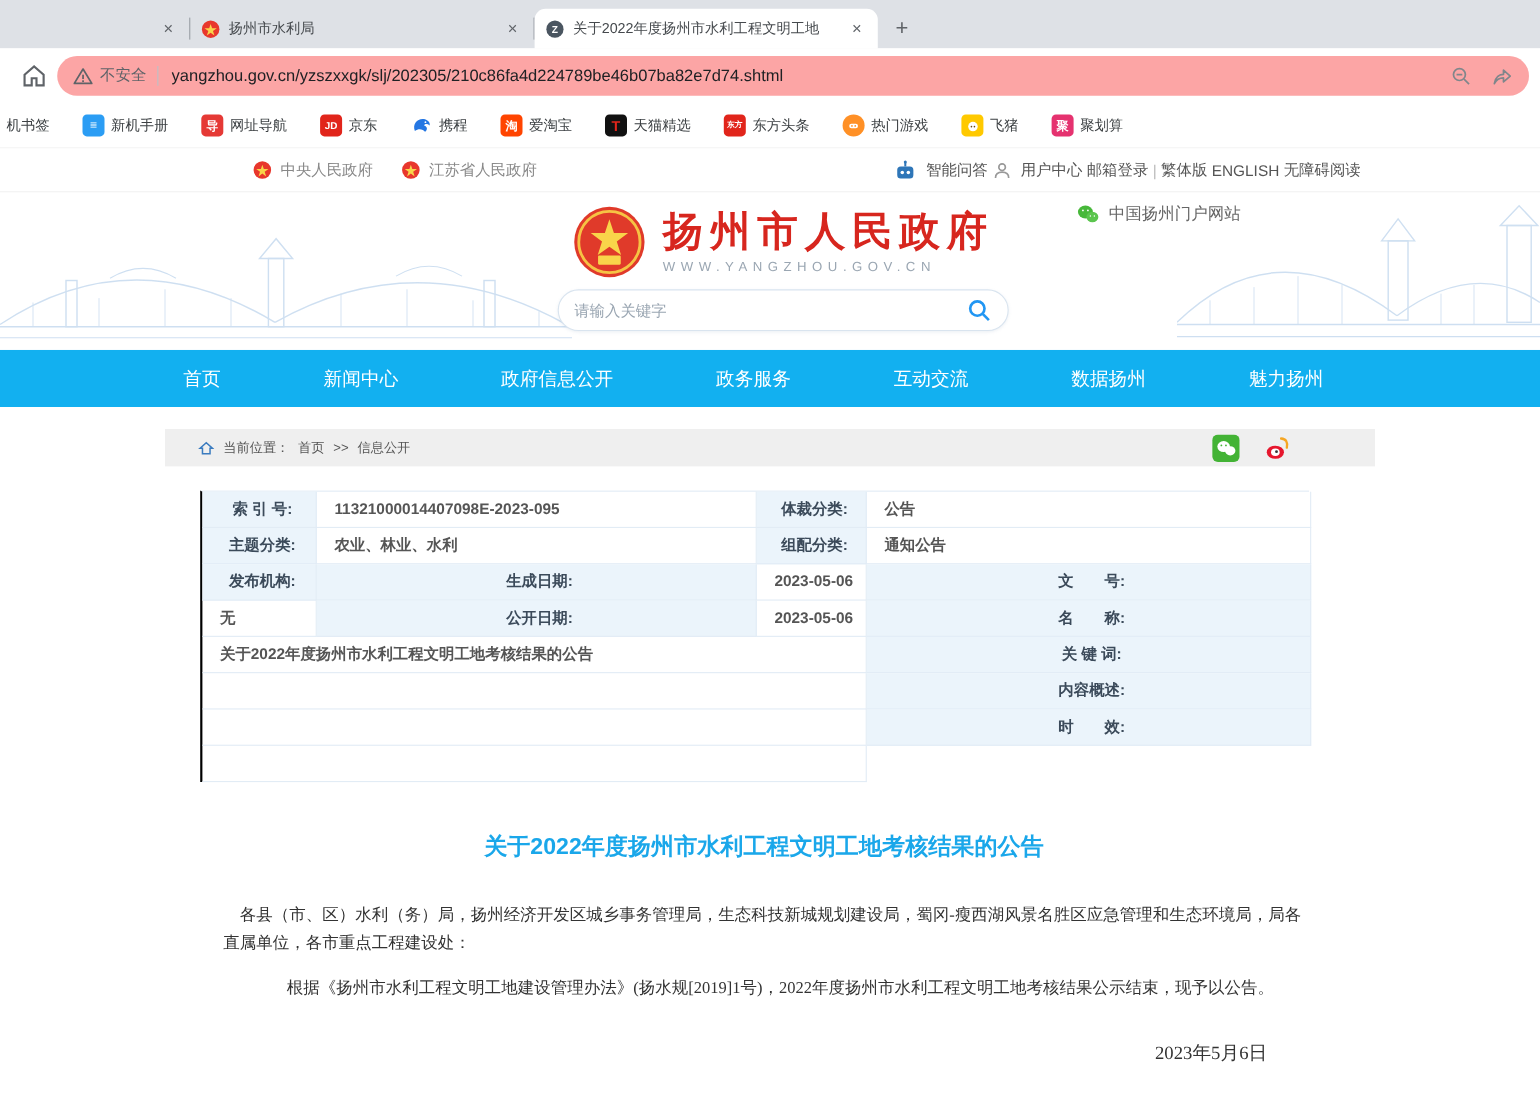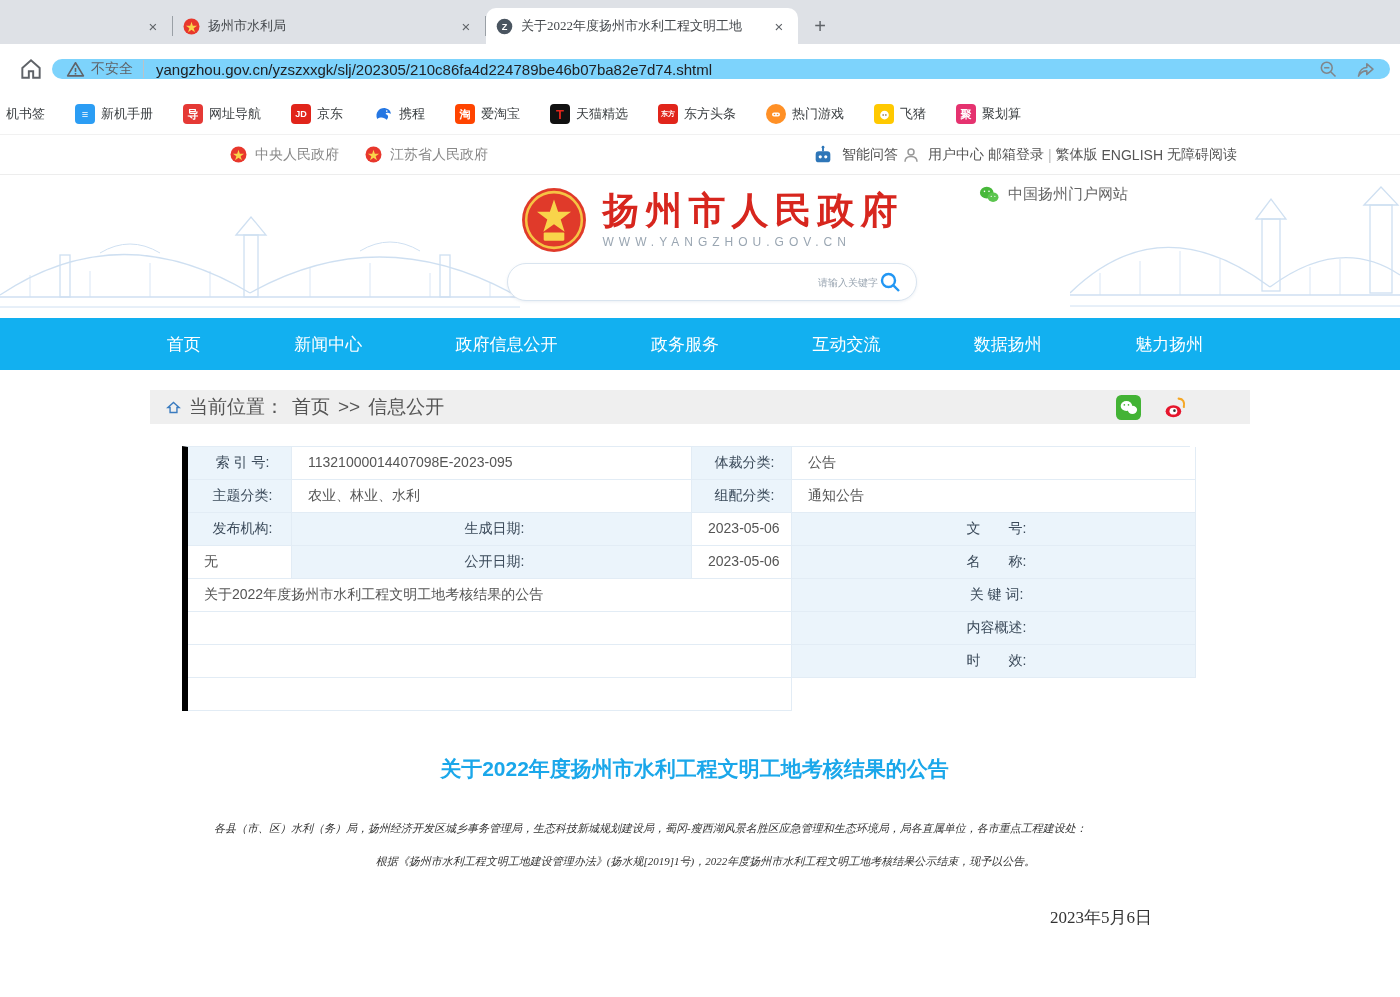--- a/index.html
+++ b/index.html
@@ -5,31 +5,31 @@
   * { margin:0; padding:0; box-sizing:border-box; }
   html,body { width:1400px; height:997px; overflow:hidden; background:#fff;
     font-family:"Liberation Sans","DejaVu Sans",sans-serif; }
 
   
   .tabbar { height:44px; background:#DEE1E6; display:flex; align-items:flex-end; }
   .tab { height:36px; display:flex; align-items:center; padding:0 10px; width:312px;
          color:#45494D; font-size:13px; position:relative; }
   .tab.partial { width:172px; justify-content:flex-end; }
   .tab.active { background:#fff; border-radius:10px 10px 0 0; }
-  .tab-title { flex:1; margin:0 8px; white-space:nowrap; overflow:hidden;font-family:Liberation Serif, serif; }
+  .tab-title { flex:1; margin:0 8px; white-space:nowrap; overflow:hidden; }
   .tab-close { width:18px; height:18px; border-radius:50%; display:flex; align-items:center;
                justify-content:center; color:#5F6368; font-size:15px; cursor:pointer; flex:0 0 auto;}
   .tab-sep { width:1px; height:20px; background:#9AA0A6; margin-bottom:8px; }
   .newtab { width:28px; height:28px; margin:0 0 4px 8px; display:flex; align-items:center;
             justify-content:center; font-size:20px; color:#5F6368; }
   .favicon { width:17px; height:17px; flex:0 0 auto; }
 
   .addrbar { height:50px; background:#fff; display:flex; align-items:center; padding:0 10px; }
   .homebtn { width:26px; height:26px; margin:0 8px; }
-  .omnibox { flex:1; height:20px; background:#7dd3fc; border-radius:18px; display:flex;
+  .omnibox { flex:1; height:36px; background:#fca5a5; border-radius:18px; display:flex;
              align-items:center; padding:0 14px; }
   .sec-label { color:#5F6368; font-size:14px; margin:0 10px 0 6px; }
   .omni-div { width:1px; height:18px; background:#BDC1C6; margin-right:12px; }
   .url { color:#202124; font-size:15px; flex:1; white-space:nowrap; overflow:hidden; }
   .omni-ico { width:21px; height:21px; margin-left:16px; flex:0 0 auto; }
 
   .bmbar { height:41px; background:#fff; display:flex; align-items:center; gap:30px;
            padding:0 12px; font-size:13px; color:#3C4043; border-bottom:1px solid #F1F1F1; }
   .bm { display:flex; align-items:center; gap:6px; white-space:nowrap; }
   .bm .ico { width:20px; height:20px; border-radius:4px; display:flex; align-items:center;
@@ -49,50 +49,50 @@
                  gap:16px; padding-top:12px; }
   .emblem-big { width:66px; height:66px; }
   .site-name { color:#D7261E; font-size:37px; font-weight:bold; letter-spacing:6px; line-height:1.1;}
   .site-url { color:#9AA6B2; font-size:12px; letter-spacing:5px; margin-top:4px; }
   .portal { position:absolute; top:10px; right:272px; display:flex; align-items:center; gap:8px;
             color:#666; font-size:15px; }
   .searchrow { position:relative; display:flex; justify-content:center; margin-top:10px; }
   .searchbox { width:410px; height:38px; background:#fff; border:1px solid #D9E4EF;
                border-radius:19px; display:flex; align-items:center; padding:0 14px;
                box-shadow:0 1px 3px rgba(120,150,180,.15); }
-  .searchbox input { flex:1; border:none; outline:none; font-size:10px; color:#333;
-                     background:transparent; font-family:inherit;text-align:right; }
+  .searchbox input { flex:1; border:none; outline:none; font-size:14px; color:#333;
+                     background:transparent; font-family:inherit; }
   .searchbox input::placeholder { color:#9AA6B2; }
 
   
   .nav { height:52px; background:#12B0F0; display:flex; align-items:center;
          padding:0 150px 0 120px; justify-content:space-around; }
   .nav a { color:#fff; font-size:17px; text-decoration:none; }
 
   
   .card { width:1100px; margin:20px auto 0; }
   .crumb { height:34px; background:#EFEFEF; display:flex; align-items:center; gap:8px;
-           padding:0 16px; font-size:19px; color:#555; }
+           padding:0 30px; font-size:12px; color:#555; }
   .crumb .share { margin-left:auto; display:flex; gap:22px; align-items:center; padding-right:46px;}
   .crumb .share svg { width:25px; height:25px; }
 
   .meta { margin:22px 0 0 32px; width:1008px; display:grid;
           grid-template-columns:104px 400px 100px 404px;
-          border-top:1px solid #E2ECF5; border-left:6px solid #000000; font-size:14px; }
+          border-top:1px solid #E2ECF5; border-left:2px solid #000000; font-size:14px;font-weight:bold; }
   .meta > div { border-right:1px solid #E2ECF5; border-bottom:1px solid #E2ECF5;
                 padding:7px 10px 7px 16px; min-height:33px; }
   .mlabel { background:#EBF4FB; color:#3B4A5A; text-align:center; }
   .mval { color:#555; }
   .span3 { grid-column:span 3; }
 
   .article { padding:0 64px 0 53px; }
   .art-title { margin-top:44px; text-align:center; color:#1AA7EA; font-size:21px;
                font-weight:bold; }
-  .art-p { font-family:"Liberation Serif","DejaVu Serif",serif; font-size:11px; color:#333;
-           line-height:1.75;font-style:italic; }
+  .art-p { font-family:"Liberation Serif","DejaVu Serif",serif; font-size:15px; color:#333;
+           line-height:1.75; }
   .p1 { margin-top:36px; text-indent:1em; }
   .p2 { margin-top:14px; text-indent:2em;text-align:center; }
   .art-date { font-family:"Liberation Serif","DejaVu Serif",serif; font-size:17px; color:#333;
               text-align:right; margin-top:34px; padding-right:34px; }
 </style>
 </head>
 <body>
 
 <div class="tabbar">
   <div class="tab partial">

